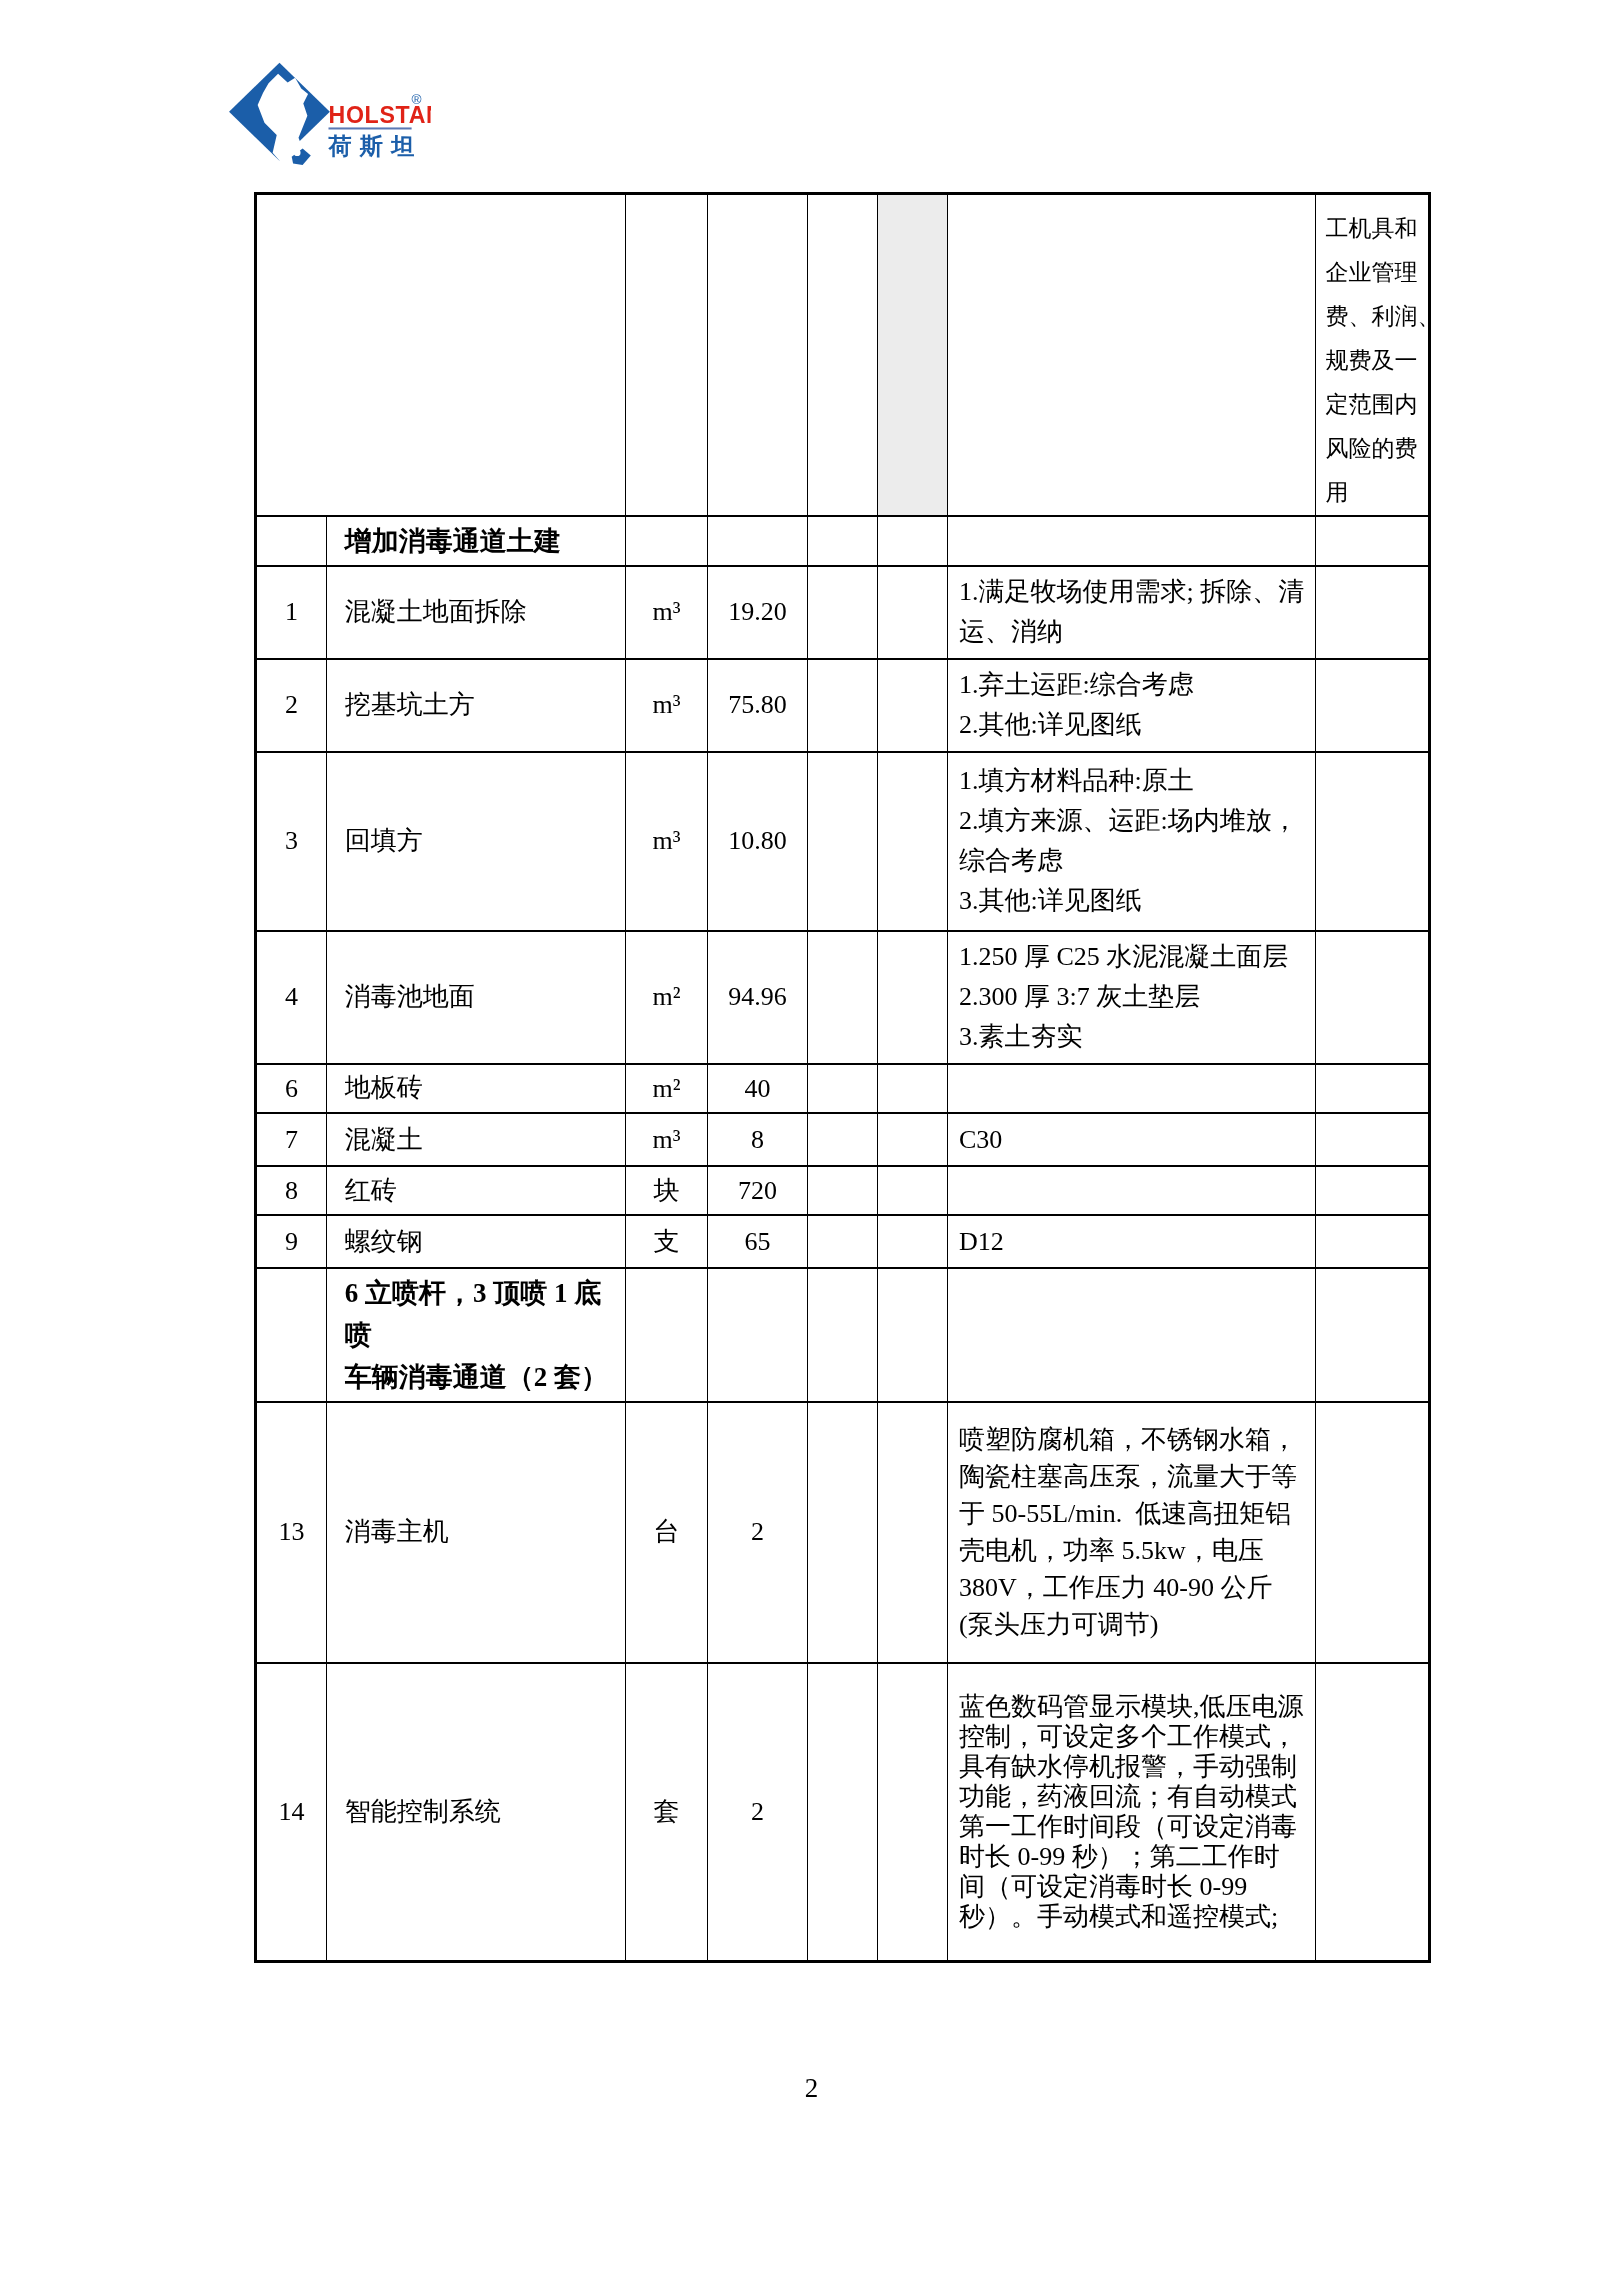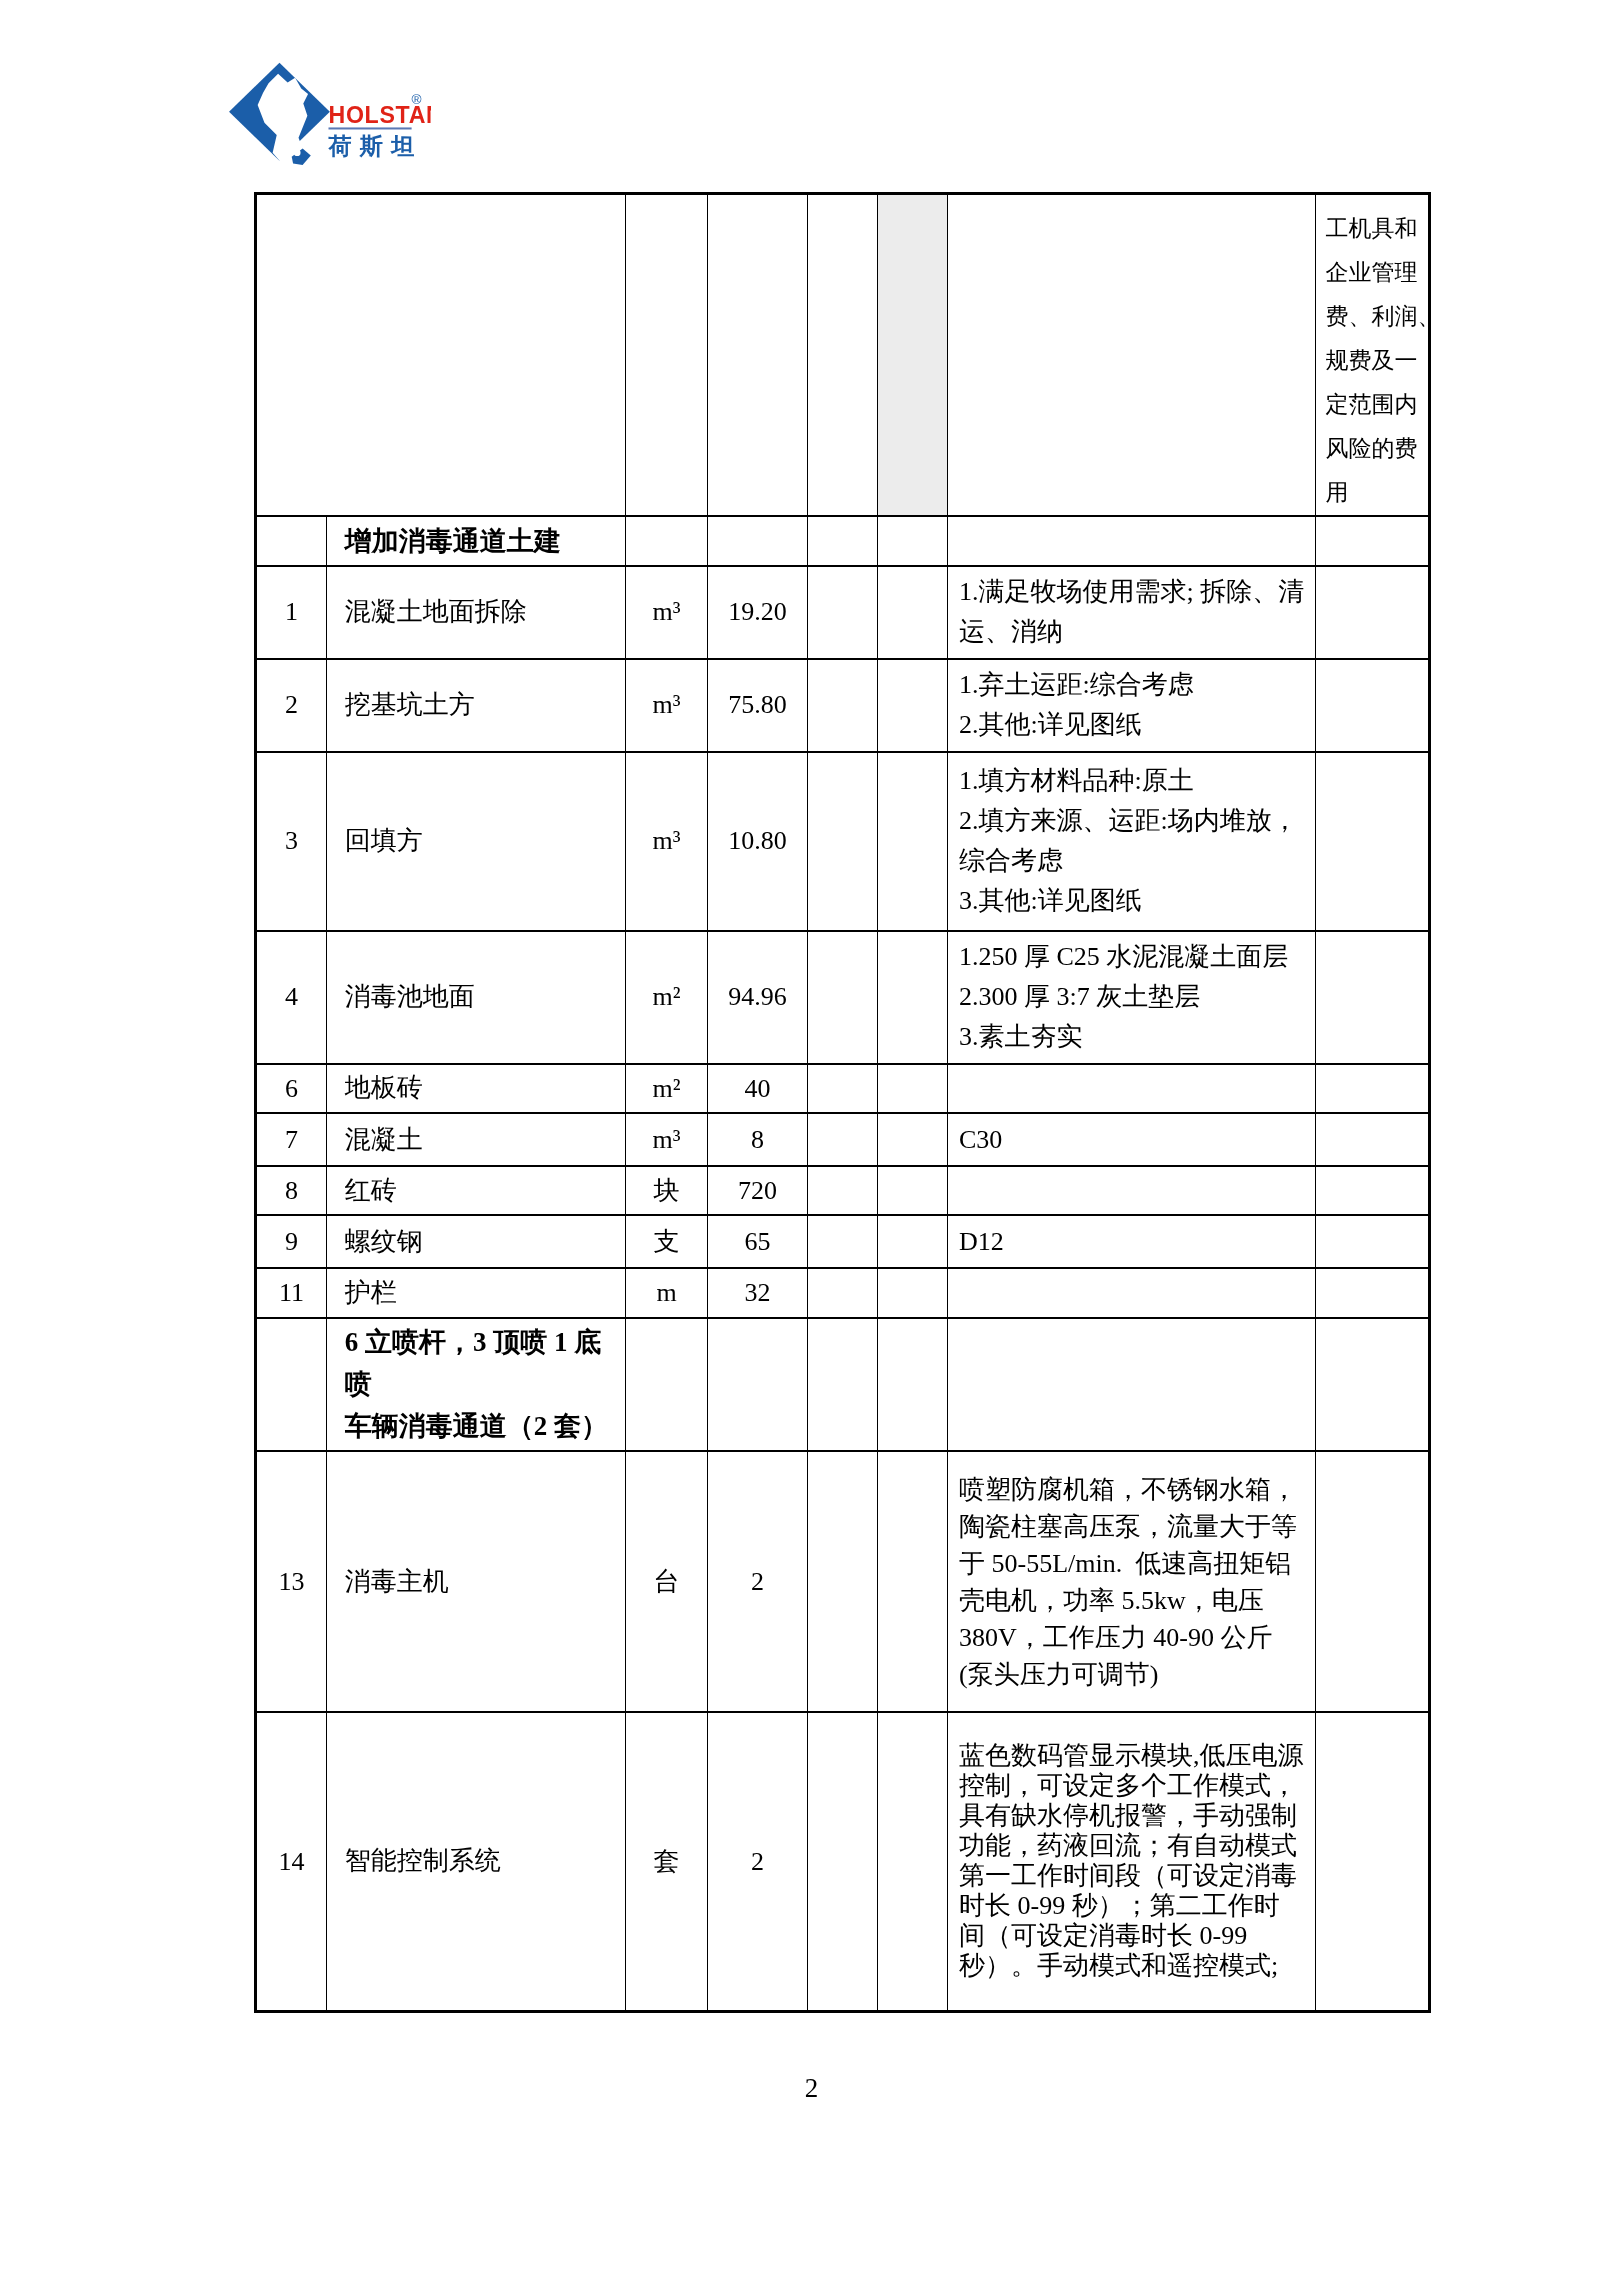--- a/index.html
+++ b/index.html
@@ -186,30 +186,20 @@
     <td class="c-name">螺纹钢</td>
     <td class="c-unit">支</td>
     <td class="c-qty">65</td>
     <td></td>
           <td></td>
     <td class="c-desc">D12</td>
     <td></td>
   </tr>
 
 
-  <tr class="h-s">
-    <td class="c-no">11</td>
-    <td class="c-name">护栏</td>
-    <td class="c-unit">m</td>
-    <td class="c-qty">32</td>
-    <td></td>
-          <td></td>
-    <td class="c-desc"></td>
-    <td></td>
-  </tr>
 
   <tr class="h-sec3">
     <td class="c-no"></td>
     <td class="c-name sec">6 立喷杆，3 顶喷 1 底喷
 车辆消毒通道（2 套）</td>
     <td></td>
           <td></td>
     <td></td>
           <td></td>
     <td class="c-desc"></td>

